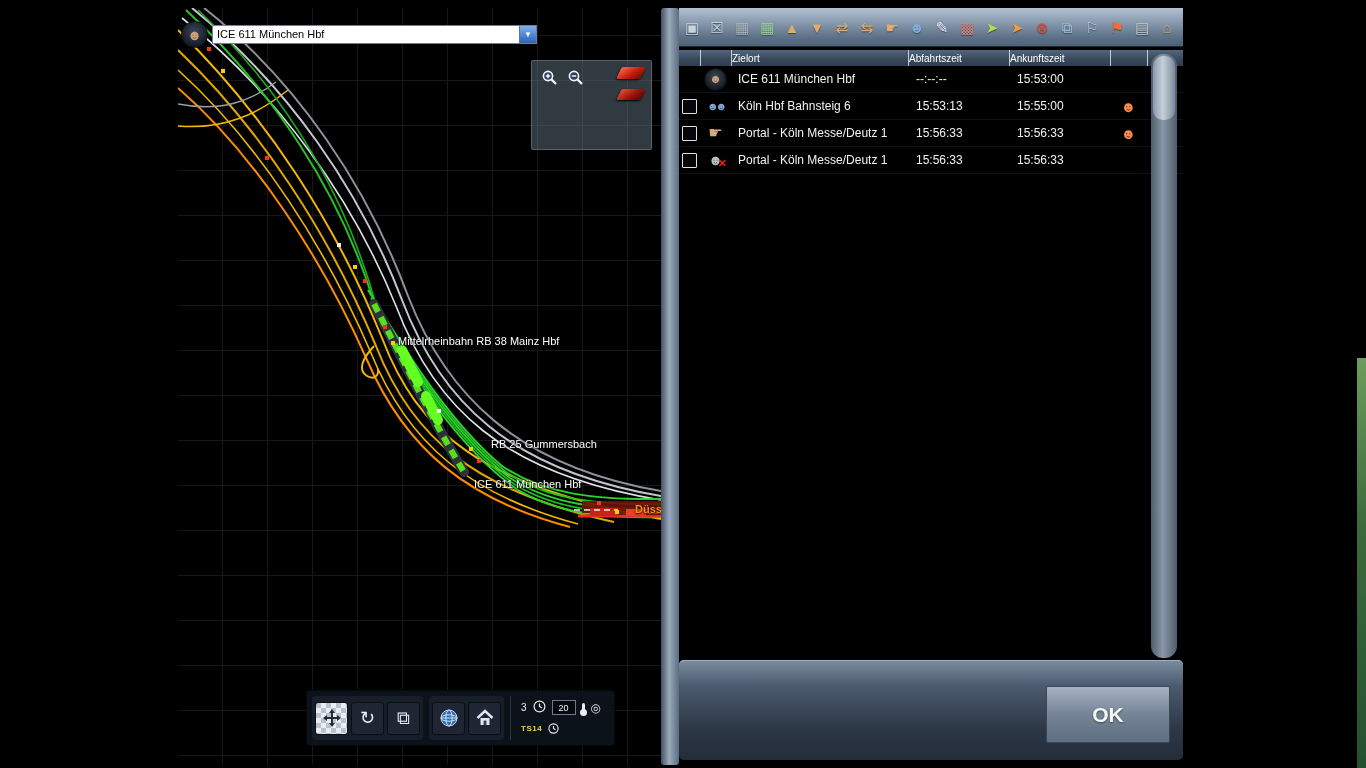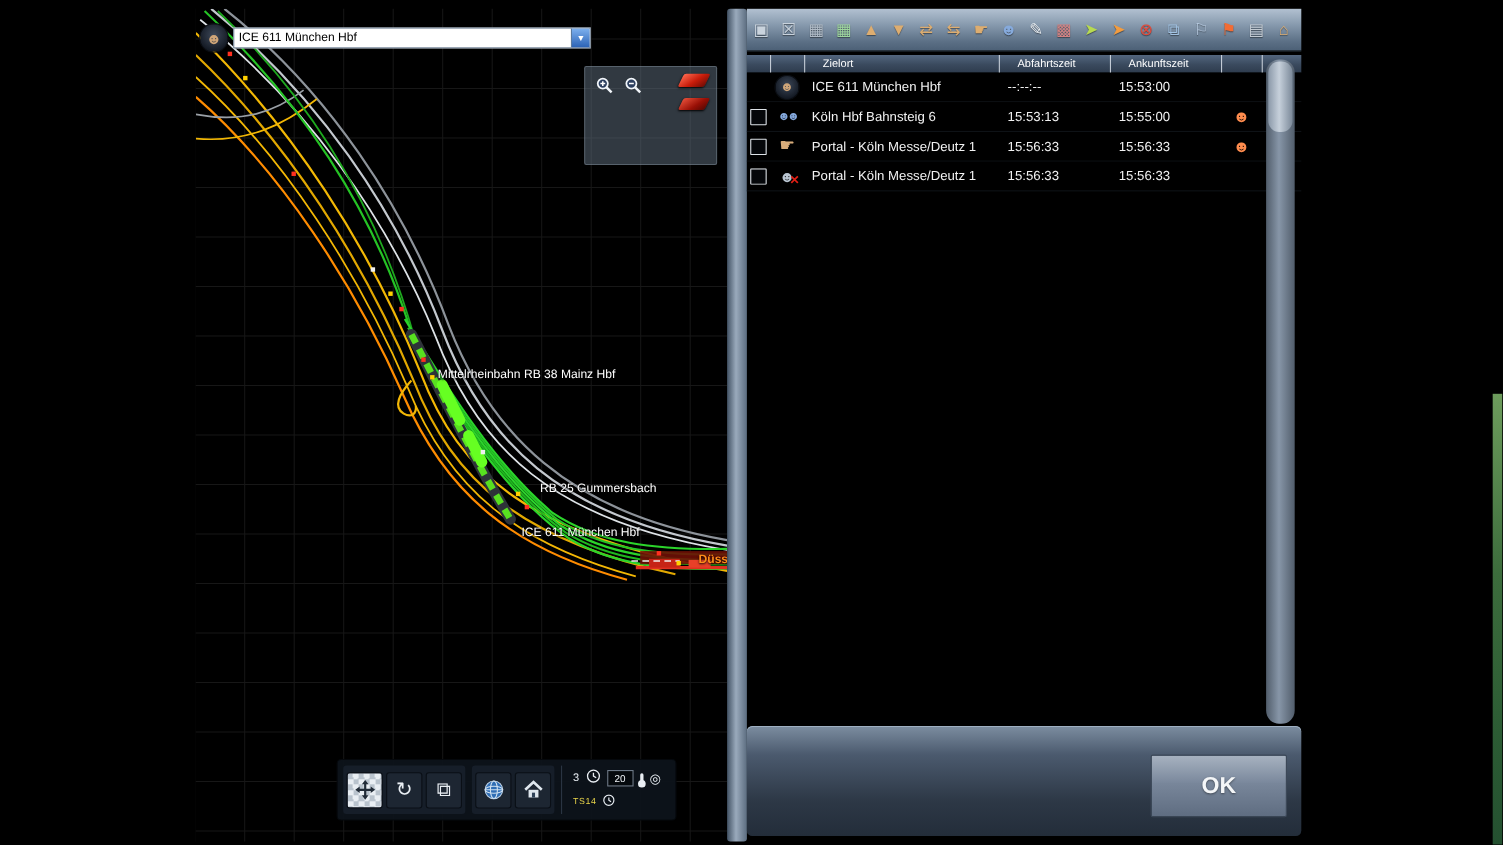--- a/index.html
+++ b/index.html
@@ -48,21 +48,21 @@
   .mt-btn.pan{background:repeating-conic-gradient(#e9eef3 0% 25%,#b9c3cd 0% 50%) 0 0/10px 10px;}
   .mt-status{display:flex;flex-direction:column;justify-content:center;gap:3px;padding:0 8px 0 10px;
     border-left:1px solid #2a3442;}
   .mt-srow{display:flex;align-items:center;gap:6px;color:#e9eef3;}
   .mult{font-size:10px;}
   .val-box{min-width:16px;height:13px;background:#05090d;border:1px solid #6e7a88;color:#f0f4f8;
     font-size:9px;display:flex;align-items:center;justify-content:center;padding:0 3px;}
   .thermo{width:3px;height:10px;background:#e9eef3;border-radius:2px;position:relative;display:inline-block;}
   .thermo::after{content:"";position:absolute;left:-2px;bottom:-3px;width:7px;height:7px;border-radius:50%;background:#e9eef3;}
   .target{font-size:12px;line-height:1;}
-  .ts-label{color:#e8d44a;font-size:8px;font-weight:normal;letter-spacing:.5px;}
+  .ts-label{color:#e8d44a;font-size:8px;font-weight:bold;letter-spacing:.5px;}
 
   
   .splitter{position:absolute;left:661px;top:8px;width:18px;height:757px;border-radius:3px;
     background:linear-gradient(90deg,#425264,#9aaabc 45%,#5c6d80);}
   .vscroll{position:absolute;left:472px;top:46px;width:26px;height:604px;border-radius:12px;
     background:linear-gradient(90deg,#515d6b,#8796a8 45%,#515d6b);}
   .vthumb{margin:2px;height:64px;border-radius:10px;
     background:linear-gradient(90deg,#8b99a9,#c6d0db 45%,#7b8999);}
 
   
@@ -75,21 +75,21 @@
   .i0{color:#c9d3dd}.i1{color:#c9d3dd}.i2{color:#b0bbc6}.i3{color:#9ed69e}.i4{color:#ddad70}
   .i5{color:#ddad70}.i6{color:#ddad70}.i7{color:#ddad70}.i8{color:#ddad70}.i9{color:#86aadc}
   .i10{color:#eef2f6}.i11{color:#d28282}.i12{color:#b7da50}.i13{color:#f29c40}.i14{color:#e24a3a}
   .i15{color:#a1c2e2}.i16{color:#b7cae0}.i17{color:#f26c34}.i18{color:#c2cad2}.i19{color:#ddad70}
 
   
   .grid-table{position:absolute;left:0;top:42px;width:504px;}
   .t-header,.t-row{display:grid;grid-template-columns:21px 31px 177px 101px 101px 37px 36px;}
   .t-header{height:16px;align-items:center;color:#fff;font-size:10px;
     background:linear-gradient(180deg,#53667e,#3a4a5e 55%,#2e3c4e);}
-  .hc{height:100%;display:flex;align-items:center;padding-left:16px;box-sizing:border-box;
+  .hc{height:100%;display:flex;align-items:center;padding-left:0;box-sizing:border-box;
     border-left:1px solid rgba(240,246,252,.75);overflow:hidden;}
   .hc.first{border-left:none;}
   .t-row{height:26px;align-items:center;color:#f2f2f2;font-size:12px;background:#000;
     border-bottom:1px solid #0e1216;}
   .cell{display:flex;align-items:center;overflow:hidden;}
   .sel{justify-content:center;}
   .ric{justify-content:center;position:relative;}
   .rname{padding-left:7px;white-space:nowrap;}
   .rtime{padding-left:8px;}
   .rpax{justify-content:center;}

